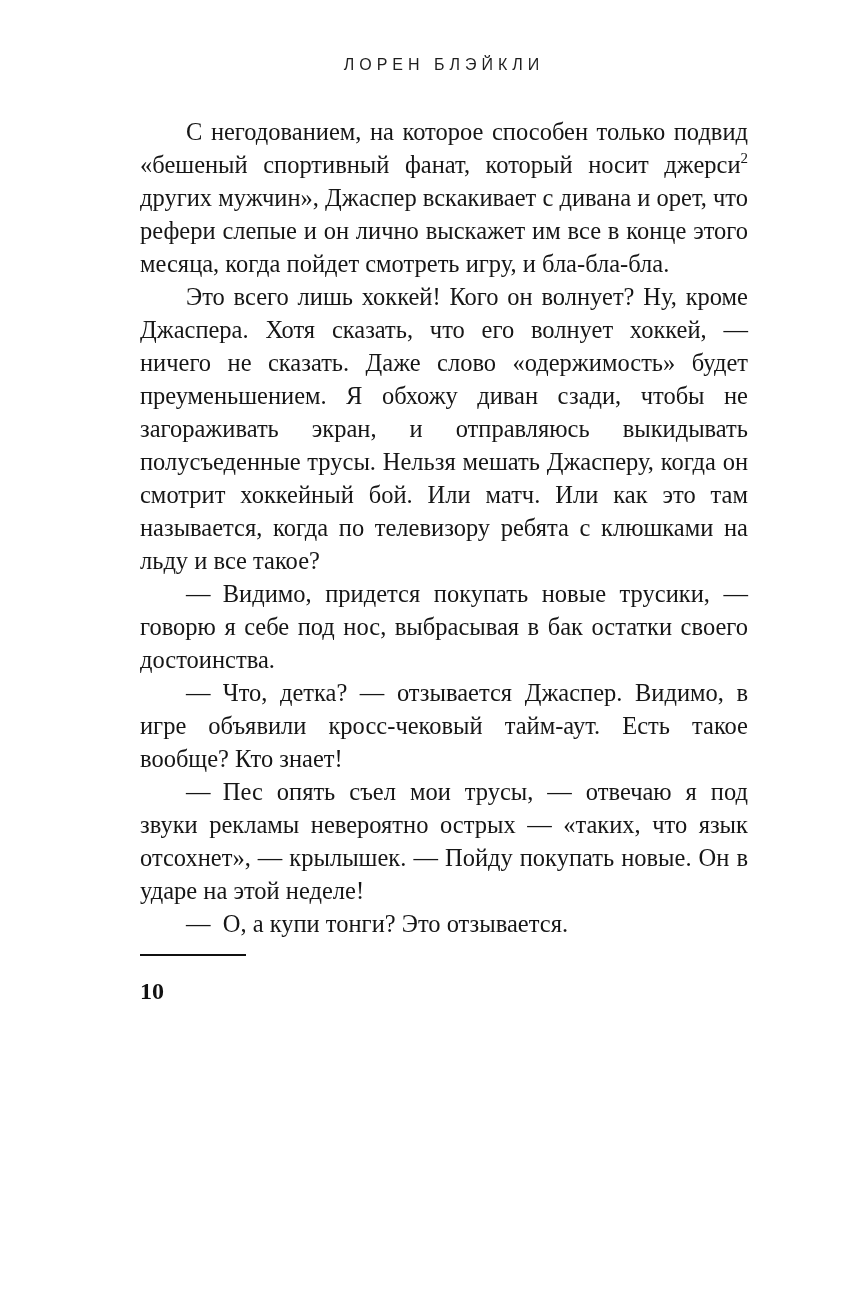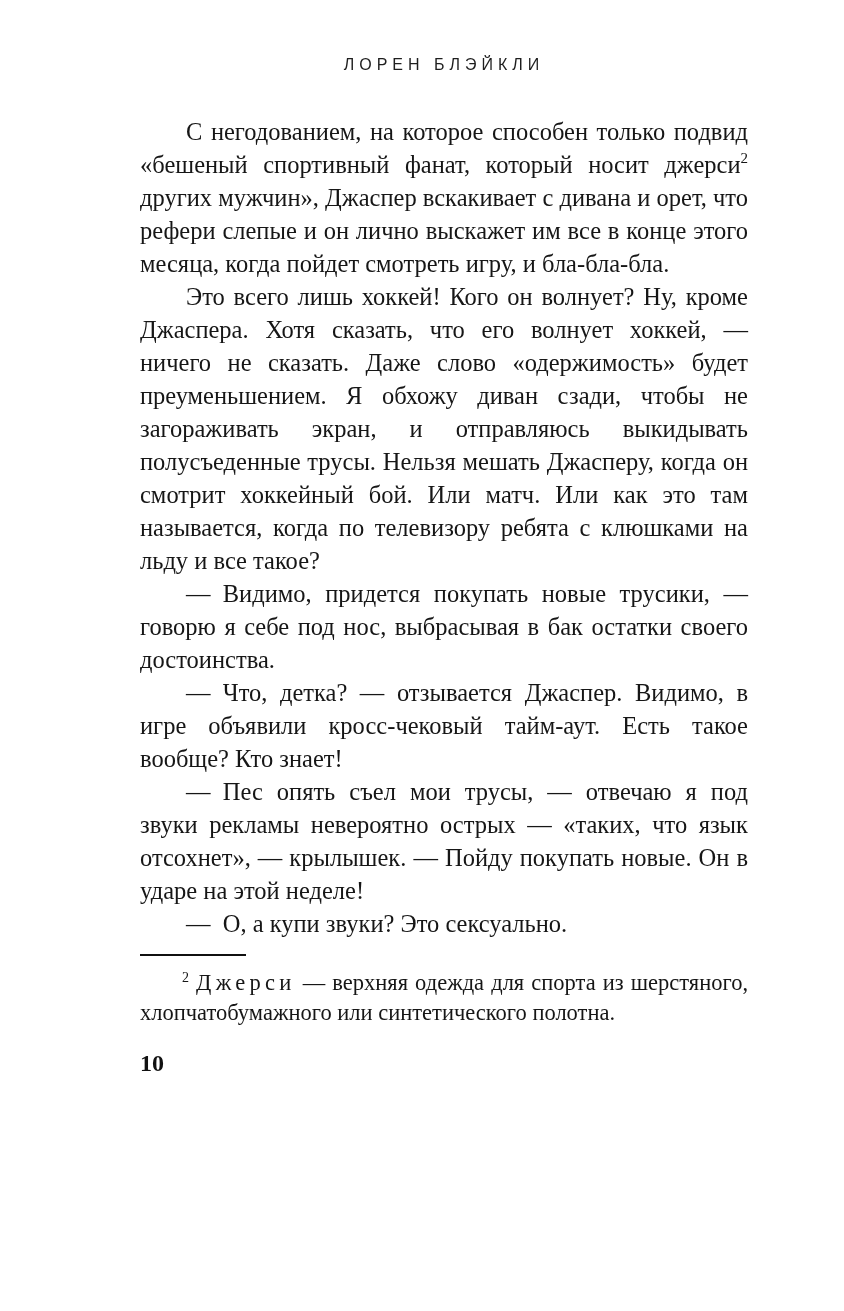--- a/index.html
+++ b/index.html
@@ -94,29 +94,27 @@
     <p><span>С негодованием, на которое способен только подвид «бешеный спортивный фанат, который носит джерси</span><sup class="fn-ref">2</sup><span> других мужчин», Джаспер вскакивает с дивана и орет, что рефери слепые и он лично выскажет им все в конце этого месяца, когда пойдет смотреть игру, и бла-бла-бла.</span></p>
 
     <p>Это всего лишь хоккей! Кого он волнует? Ну, кроме Джаспера. Хотя сказать, что его волнует хоккей, — ничего не сказать. Даже слово «одержимость» будет преуменьшением. Я обхожу диван сзади, чтобы не загораживать экран, и отправляюсь выкидывать полусъеденные трусы. Нельзя мешать Джасперу, когда он смотрит хоккейный бой. Или матч. Или как это там называется, когда по телевизору ребята с клюшками на льду и все такое?</p>
 
     <p>— Видимо, придется покупать новые трусики, — говорю я себе под нос, выбрасывая в бак остатки своего достоинства.</p>
 
     <p>— Что, детка? — отзывается Джаспер. Видимо, в игре объявили кросс-чековый тайм-аут. Есть такое вообще? Кто знает!</p>
 
     <p>— Пес опять съел мои трусы, — отвечаю я под звуки рекламы невероятно острых — «таких, что язык отсохнет», — крылышек. — Пойду покупать новые. Он в ударе на этой неделе!</p>
 
-    <p>— О, а купи звуки? Это сексуально.</p>
+    <p>— О, а купи тонги? Это отзывается.</p>
 
   </div>
 
   <div class="footnotes">
 
     <div class="footnote-rule"></div>
 
 
-    <p><sup class="fn-marker">2</sup>
-      <span class="term">Джерси</span><span> — верхняя одежда для спорта из шерстяного, хлопчатобумажного или синтетического полотна.</span></p>
 
   </div>
 
   <div class="page-number">10</div>
 
 </div>
 
 </body></html>

